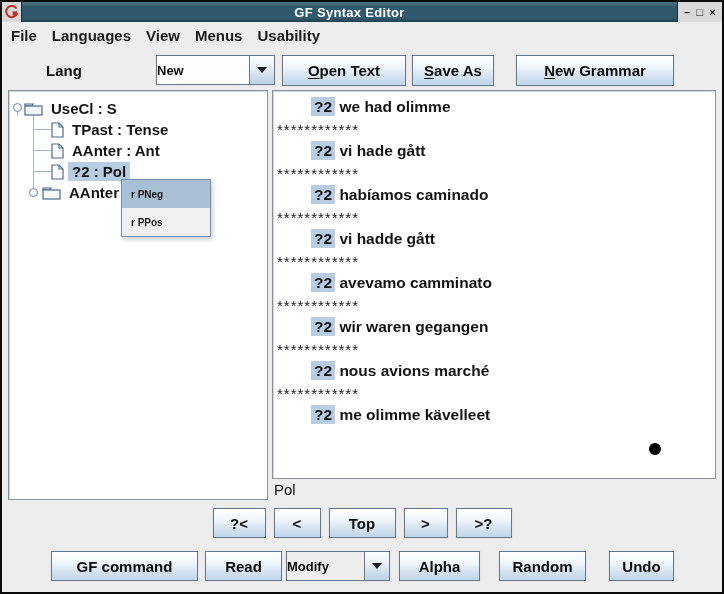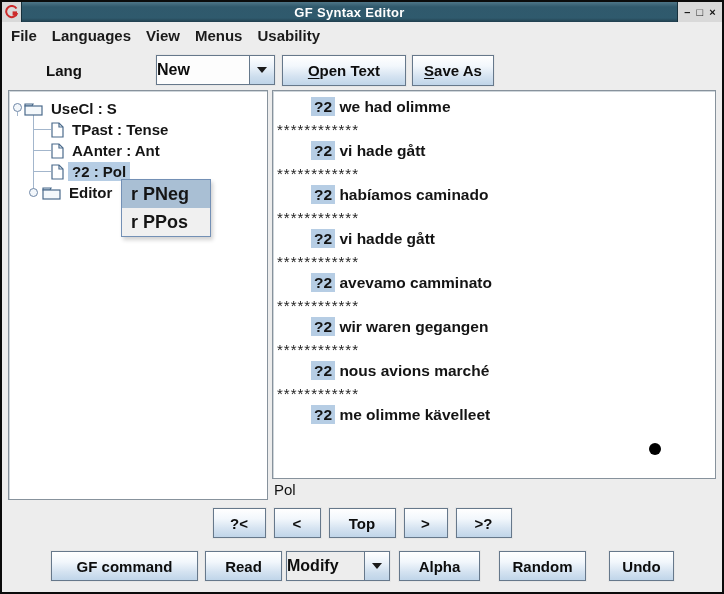--- a/index.html
+++ b/index.html
@@ -24,21 +24,21 @@
 
   
   .toolbar{position:absolute;left:2px;top:48px;width:720px;height:44px;background:#ededed;}
   .lang-label{position:absolute;left:44px;top:0;height:44px;display:flex;align-items:center;
     font-size:15px;font-weight:bold;color:#111;}
   .btn{box-sizing:border-box;border:1px solid #66788b;color:#0d0d0d;font-weight:bold;font-size:15px;
     background:linear-gradient(180deg,#ffffff 0%,#f2f7fc 35%,#d5e3f1 70%,#c0d5e9 100%);
     display:flex;align-items:center;justify-content:center;box-shadow:0 0 0 1px #e6e6e6;}
   .u{text-decoration:underline;text-underline-offset:2px;}
   .combo{box-sizing:border-box;border:1px solid #66788b;display:flex;box-shadow:0 0 0 1px #e6e6e6;}
-  .combo-field{flex:1;display:flex;align-items:center;font-size:16px;font-weight:bold;color:#0d0d0d;}
+  .combo-field{flex:1;display:flex;align-items:center;font-size:13px;font-weight:bold;color:#0d0d0d;}
   .combo-field.white{background:#fdfdfd;}
   .combo-field.gray{background:#ededed;}
   .combo-arrow{width:24px;border-left:1px solid #66788b;display:flex;align-items:center;justify-content:center;
     background:linear-gradient(180deg,#ffffff 0%,#e9f1f9 40%,#ccdded 75%,#bfd4e8 100%);}
   .tri{width:0;height:0;border-left:5px solid transparent;border-right:5px solid transparent;border-top:6px solid #1a1a1a;}
 
   .tb-combo{position:absolute;left:154px;top:7px;width:119px;height:30px;}
   .btn-open{position:absolute;left:280px;top:7px;width:124px;height:31px;}
   .btn-save{position:absolute;left:410px;top:7px;width:82px;height:31px;}
   .btn-newg{position:absolute;left:514px;top:7px;width:158px;height:31px;}
@@ -56,21 +56,21 @@
   .tlabel.sel{background:#b6cde4;}
   .tline{position:absolute;background:#a3b6cc;}
   .handle{position:absolute;width:9px;height:9px;border:1px solid #6f87a6;border-radius:50%;
     background:#f3f7fb;box-sizing:border-box;}
   .ficon{width:19px;height:14px;margin-right:4px;flex:none;}
   .dicon{width:13px;height:16px;margin-right:4px;flex:none;}
 
   
   .popup{position:absolute;left:121px;top:179px;width:88px;border:1px solid #7390b5;background:#f0f0f0;
     z-index:20;box-shadow:2px 3px 4px rgba(0,0,0,.18);}
-  .popup-item{height:28px;display:flex;align-items:center;padding-left:9px;font-size:18px;font-weight:bold;color:#151515;}
+  .popup-item{height:28px;display:flex;align-items:center;padding-left:9px;font-size:10px;font-weight:bold;color:#151515;}
   .popup-item.hl{background:#a9bfd4;}
 
   
   .lin{height:22px;line-height:22px;padding-left:34px;font-size:15.5px;font-weight:bold;color:#141414;white-space:pre;}
   .tok{background:#b6cde4;padding:1px 3px;}
   .sep{height:22px;line-height:24px;font-size:15px;font-weight:400;color:#222;letter-spacing:1px;white-space:pre;}
   .dot{position:absolute;left:376px;top:352px;width:12px;height:12px;border-radius:50%;background:#000;}
 
   
   .status{position:absolute;left:274px;top:481px;font-size:15px;color:#111;}
@@ -120,20 +120,23 @@
     <span class="combo-arrow">
         <span class="tri"></span>
       </span>
   </div>
   <div class="btn btn-open">
     <span><span class="u">O</span><span>pen Text</span></span>
   </div>
   <div class="btn btn-save">
     <span><span class="u">S</span><span>ave As</span></span>
   </div>
+  <div class="btn btn-newg">
+    <span><span class="u">N</span><span>ew Grammar</span></span>
+  </div>
 </div>
 
 <div class="tree-panel">
 
   <div class="tline" style="left:24px;top:22px;width:1px;height:80px;"></div>
   <div class="tline" style="left:24px;top:38px;width:18px;height:1px;"></div>
   <div class="tline" style="left:24px;top:59px;width:18px;height:1px;"></div>
   <div class="tline" style="left:24px;top:80px;width:18px;height:1px;"></div>
 
   <div class="handle" style="left:4px;top:12px;"></div>
@@ -167,21 +170,21 @@
       <path d="M1 1 h7 l4 4 v10 h-11 z" fill="#ffffff" stroke="#4b6b8c" stroke-width="1.2"></path>
       <path d="M8 1 v4 h4" fill="none" stroke="#4b6b8c" stroke-width="1.2"></path>
     </svg>
     <span class="tlabel sel">?2 : Pol</span>
   </div>
   <div class="trow" style="left:33px;top:91px;">
     <svg class="ficon" viewBox="0 0 19 14">
       <path d="M1 4 h7 l1 -2 h-8 z" fill="#dfe9f0" stroke="#4b6b8c" stroke-width="1.2"></path>
       <rect x="1" y="4" width="17" height="9" fill="#f4f8fb" stroke="#4b6b8c" stroke-width="1.2"></rect>
     </svg>
-    <span class="tlabel">Editor</span>
+    <span class="tlabel">AAnter</span>
   </div>
 </div>
 
 <div class="popup">
   <div class="popup-item hl">r PNeg</div>
   <div class="popup-item">r PPos</div>
 </div>
 
 <div class="text-panel">
   <div class="lin"><span class="tok">?2</span> <span>we had olimme</span></div>

